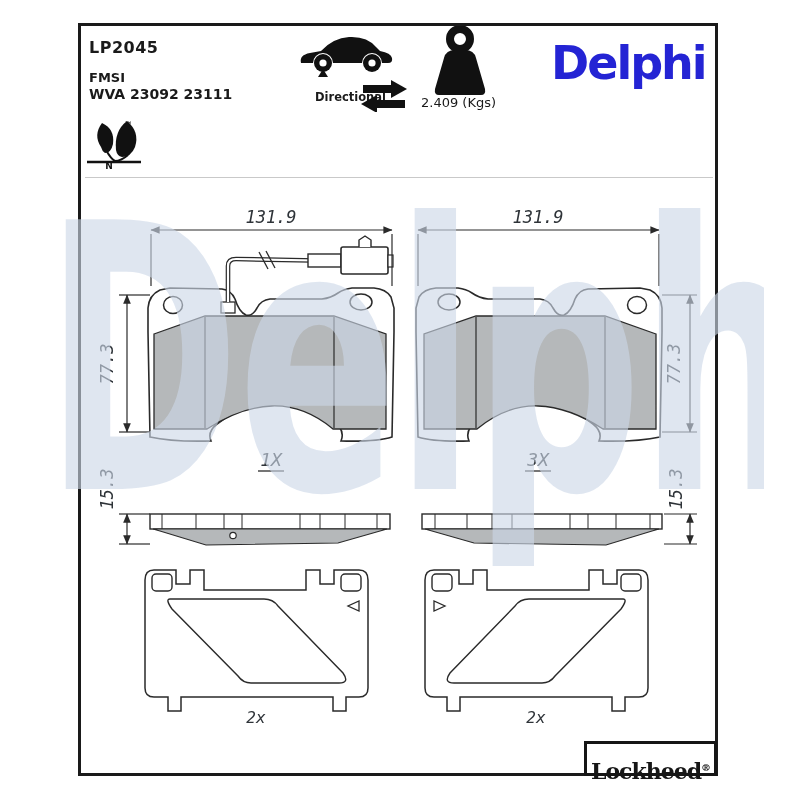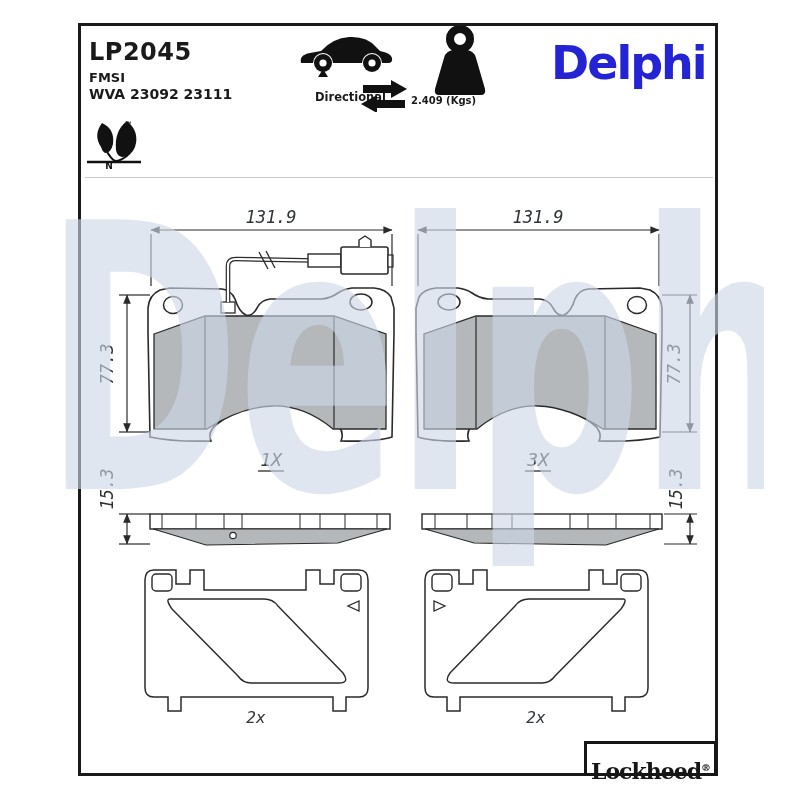--- a/index.html
+++ b/index.html
@@ -1,24 +1,24 @@
 <!DOCTYPE html>
 <html><head>
 <meta charset="utf-8">
 <style>
   html,body{margin:0;padding:0;background:#ffffff;}
   #page{position:relative;width:800px;height:800px;background:#ffffff;overflow:hidden;
         font-family:"DejaVu Sans",sans-serif;color:#1a1a1a;}
   .frame{position:absolute;left:78px;top:23px;width:634px;height:747px;border:3px solid #1a1a1a;z-index:2;}
   .abs{position:absolute;}
-  .pn{left:89px;top:38px;font-size:24px;font-weight:bold;letter-spacing:.5px;z-index:4;text-align:right;}
+  .pn{left:89px;top:38px;font-size:16px;font-weight:bold;letter-spacing:.5px;z-index:4;text-align:right;}
   .fmsi{left:89px;top:70px;font-size:13px;font-weight:bold;z-index:4;}
   .wva{left:89px;top:86px;font-size:14px;font-weight:bold;z-index:4;}
   .directional{left:295px;top:90px;font-size:11.5px;font-weight:600;z-index:4;margin-left:20px;}
-  .weighttxt{left:411px;top:95px;font-size:10px;font-weight:bold;z-index:4;}
+  .weighttxt{left:421px;top:95px;font-size:13px;font-weight:normal;z-index:4;}
   .brand{left:551px;top:36px;font-size:46px;font-weight:bold;letter-spacing:-2px;color:#2424d4;z-index:4;}
   .approval{left:133px;top:149px;font-size:14.5px;font-weight:bold;z-index:4;}
   .tmmark{left:124px;top:120px;font-size:9px;z-index:4;}
   .sep{left:85px;top:177px;width:628px;height:0;border-top:1.5px solid #c9c9c9;z-index:3;}
   .caricon{left:297px;top:27px;z-index:4;}
   .arrowsicon{left:361px;top:80px;z-index:4;}
   .weighticon{left:431px;top:26px;z-index:4;}
   .leaficon{left:85px;top:116px;z-index:4;}
   .drawsvg{left:0;top:0;z-index:3;}
   .watermark{left:44px;top:176px;width:720px;height:390px;overflow:hidden;z-index:9;pointer-events:none;}

